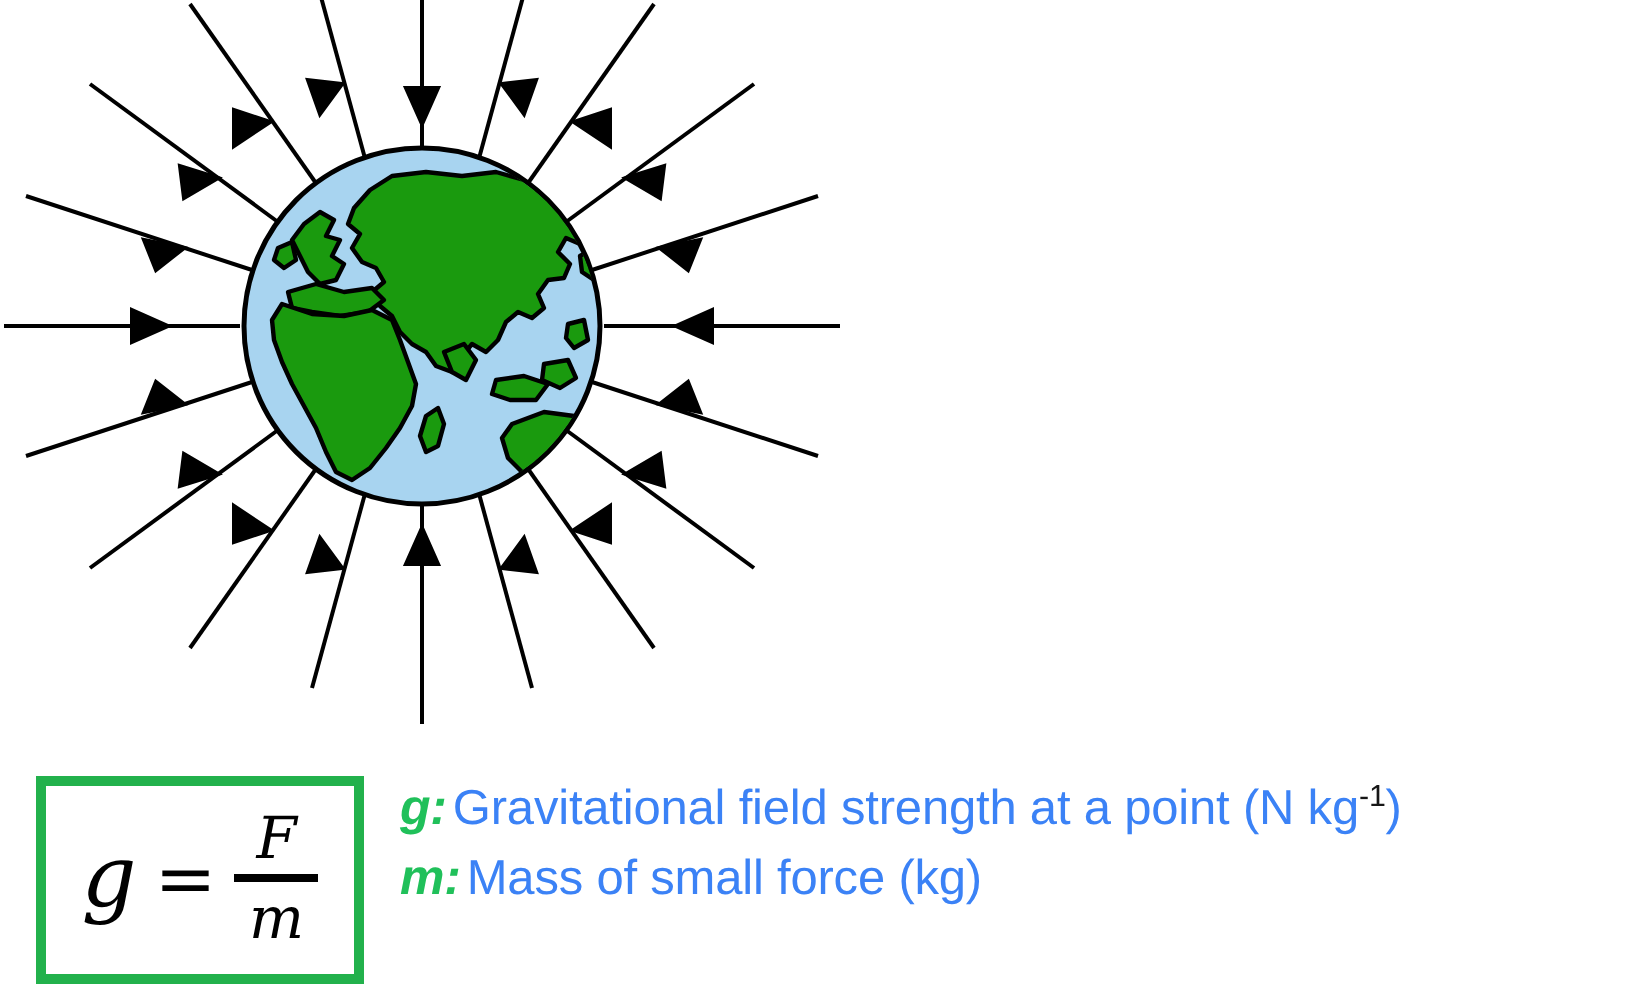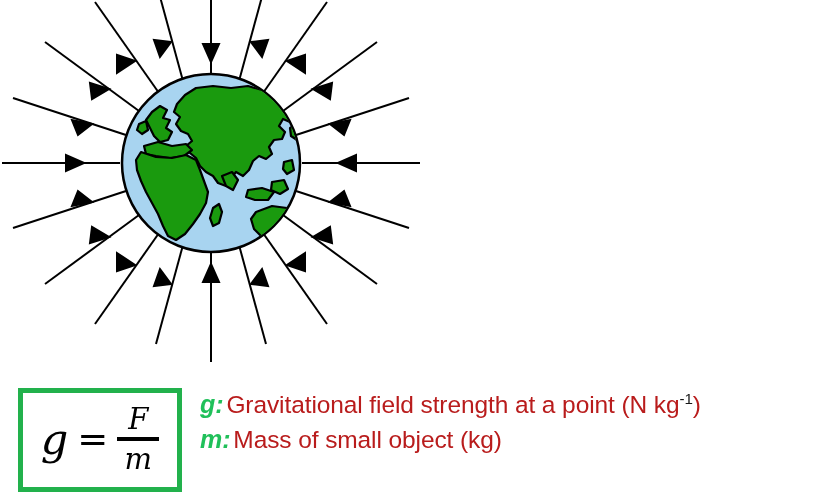--- a/index.html
+++ b/index.html
@@ -100,21 +100,21 @@
   .legend-line:nth-child(3) {
     margin-top: 1px;
   }
   .sym {
     color: #20c05a;
     font-weight: bold;
     font-style: italic;
     font-size: 25px;
     margin-right: 3px;
   }
-  .desc { color: #b91c1c; }
+  .desc { color: #3b82f6; }
   .sup {
     font-size: 0.62em;
     vertical-align: super;
     line-height: 0;
   }
 </style>
 </head>
 <body>
 
 <svg id="field-diagram" viewBox="0 0 440 380" width="440" height="380" xmlns="http://www.w3.org/2000/svg">
@@ -247,16 +247,16 @@
 </div>
 
 <div id="legend">
 
   <div class="legend-line">
     <span class="sym">g:</span><span class="desc">Gravitational field strength at a point (N kg</span><span class="sup">-1</span><span class="desc">)</span>
   </div>
 
 
   <div class="legend-line">
-    <span class="sym">m:</span><span class="desc">Mass of small object (kg)</span>
+    <span class="sym">m:</span><span class="desc">Mass of small force (kg)</span>
   </div>
 
 </div>
 
 </body></html>

